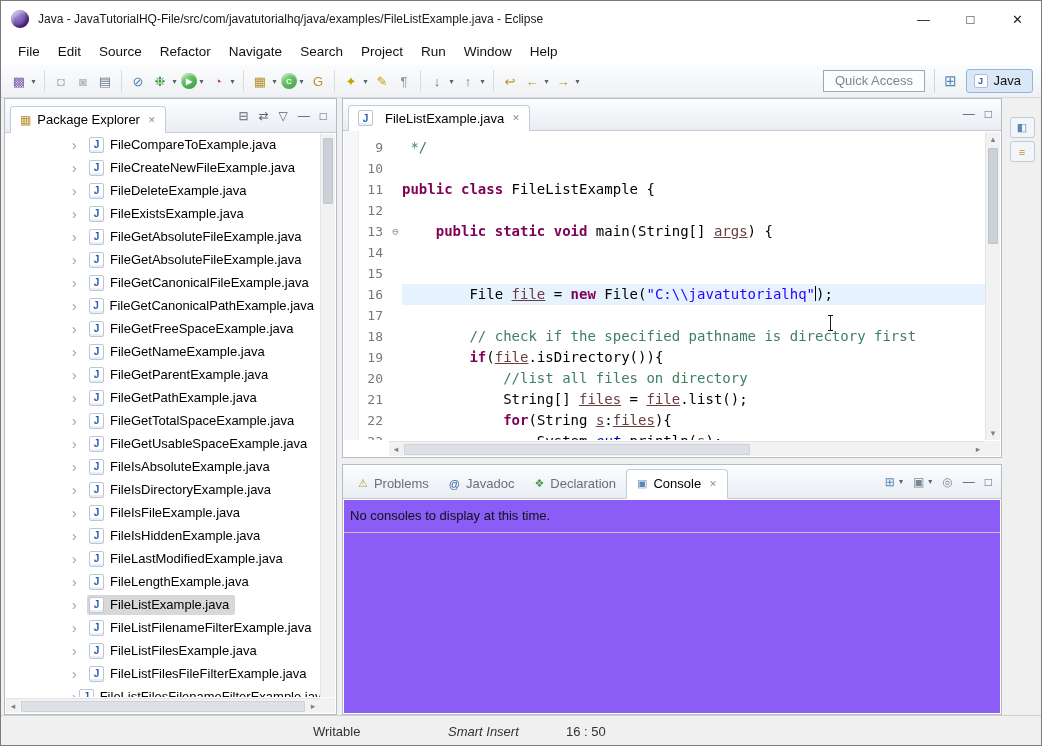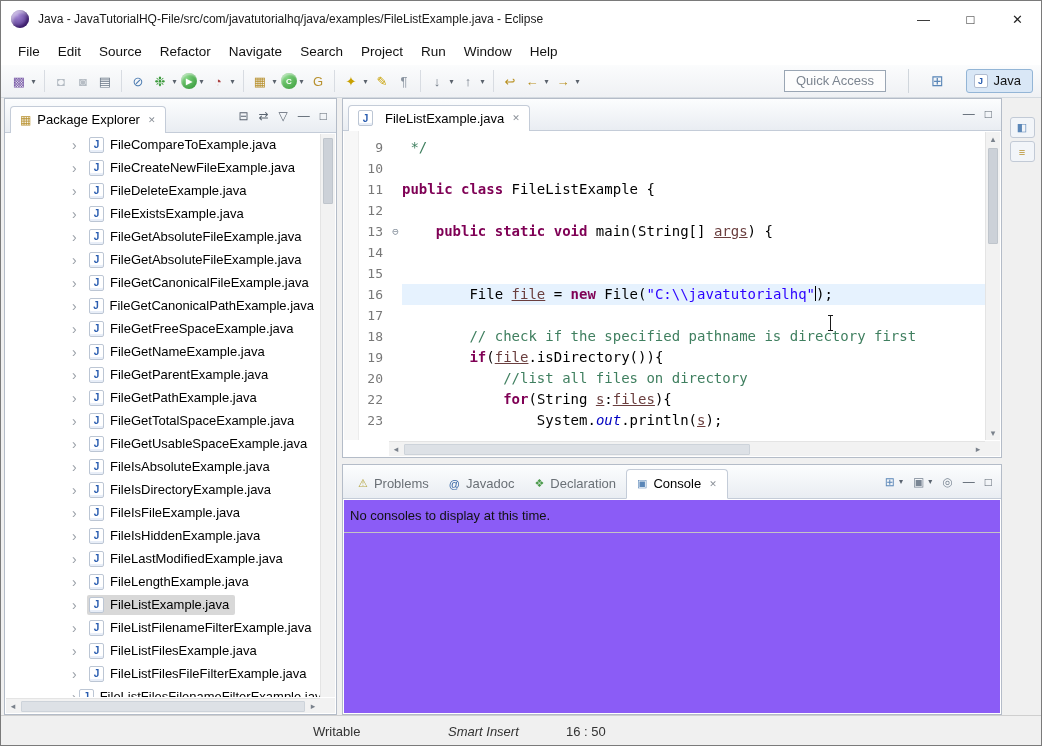--- a/index.html
+++ b/index.html
@@ -31,21 +31,21 @@
     display:flex; align-items:center; padding:0 8px; }
   .tb-icons{ display:flex; align-items:center; gap:2px; }
   .tb-item{ display:flex; align-items:center; }
   .tb-btn{ width:20px; height:20px; display:flex; align-items:center; justify-content:center;
     font-size:13px; }
   .tb-btn.disabled{ opacity:.45; }
   .tb-circle{ width:16px; height:16px; border-radius:50%; color:#fff !important;
     font-size:8px; font-weight:bold; box-shadow:inset 1px 2px 2px rgba(255,255,255,.5); }
   .tb-dd{ width:9px; font-size:8px; color:#5a626c; display:flex; justify-content:center; }
   .tb-sep{ width:1px; height:22px; background:#d8dce2; margin:0 4px; }
-  .tb-right{ margin-left:auto; display:flex; align-items:center; gap:22px;text-align:right; }
+  .tb-right{ margin-left:auto; display:flex; align-items:center; gap:9px;text-align:right; }
   .quick-access{ border:1px solid #9aa6b4; color:#7c8590; padding:2px 11px 3px; font-size:13px;
     background:#fdfdfd; }
   .tb-sep2{ width:1px; height:24px; background:#d0d6dc; }
   .persp-open{ font-size:15px; color:#5b87b8; }
   .persp-java{ display:flex; align-items:center; gap:6px; background:var(--accent,#d9e7f6);
     border:1px solid #93b5d6; border-radius:3px; padding:3px 11px 4px 7px; font-size:13px; color:#111; }
   .persp-java-icon{ width:14px; height:14px; background:#fff; border:1px solid #b0bcd0;
     color:#2a5db0; font-weight:bold; font-size:9px; display:flex; align-items:center;
     justify-content:center; border-radius:2px; }
 
@@ -496,20 +496,21 @@
             <div class="code-line"><span class="ln">11</span><span class="fold"></span><span class="ct"><span class="seg-kw">public class</span><span class="seg-pl"> FileListExample {</span></span></div>
             <div class="code-line"><span class="ln">12</span><span class="fold"></span><span class="ct"></span></div>
             <div class="code-line"><span class="ln">13</span><span class="fold">⊖</span><span class="ct"><span class="seg-pl">    </span><span class="seg-kw">public static void</span><span class="seg-pl"> main(String[] </span><span class="seg-var">args</span><span class="seg-pl">) {</span></span></div>
             <div class="code-line"><span class="ln">14</span><span class="fold"></span><span class="ct"></span></div>
             <div class="code-line"><span class="ln">15</span><span class="fold"></span><span class="ct"><span class="seg-pl">        </span></span></div>
             <div class="code-line current"><span class="ln">16</span><span class="fold"></span><span class="ct"><span class="seg-pl">        File </span><span class="seg-var">file</span><span class="seg-pl"> = </span><span class="seg-kw">new</span><span class="seg-pl"> File(</span><span class="seg-st">"C:\\javatutorialhq"</span><span class="caret"></span><span class="seg-pl">);</span></span></div>
             <div class="code-line"><span class="ln">17</span><span class="fold"></span><span class="ct"></span></div>
             <div class="code-line"><span class="ln">18</span><span class="fold"></span><span class="ct"><span class="seg-pl">        </span><span class="seg-cm">// check if the specified pathname is directory first</span></span></div>
             <div class="code-line"><span class="ln">19</span><span class="fold"></span><span class="ct"><span class="seg-pl">        </span><span class="seg-kw">if</span><span class="seg-pl">(</span><span class="seg-var">file</span><span class="seg-pl">.isDirectory()){</span></span></div>
             <div class="code-line"><span class="ln">20</span><span class="fold"></span><span class="ct"><span class="seg-pl">            </span><span class="seg-cm">//list all files on directory</span></span></div>
+            <div class="code-line"><span class="ln">21</span><span class="fold"></span><span class="ct"><span class="seg-pl">            String[] </span><span class="seg-var">files</span><span class="seg-pl"> = </span><span class="seg-var">file</span><span class="seg-pl">.list();</span></span></div>
             <div class="code-line"><span class="ln">22</span><span class="fold"></span><span class="ct"><span class="seg-pl">            </span><span class="seg-kw">for</span><span class="seg-pl">(String </span><span class="seg-var">s</span><span class="seg-pl">:</span><span class="seg-var">files</span><span class="seg-pl">){</span></span></div>
             <div class="code-line"><span class="ln">23</span><span class="fold"></span><span class="ct"><span class="seg-pl">                System.</span><span class="seg-sf">out</span><span class="seg-pl">.println(</span><span class="seg-var">s</span><span class="seg-pl">);</span></span></div>
           </div>
         <div class="vscroll ed-vscroll">
           <span class="scroll-arrow up">▴</span>
           <div class="thumb" style="top:16px;height:96px"></div>
           <span class="scroll-arrow down">▾</span>
         </div>
         <div class="hscroll ed-hscroll">
           <span class="scroll-arrow">◂</span>

